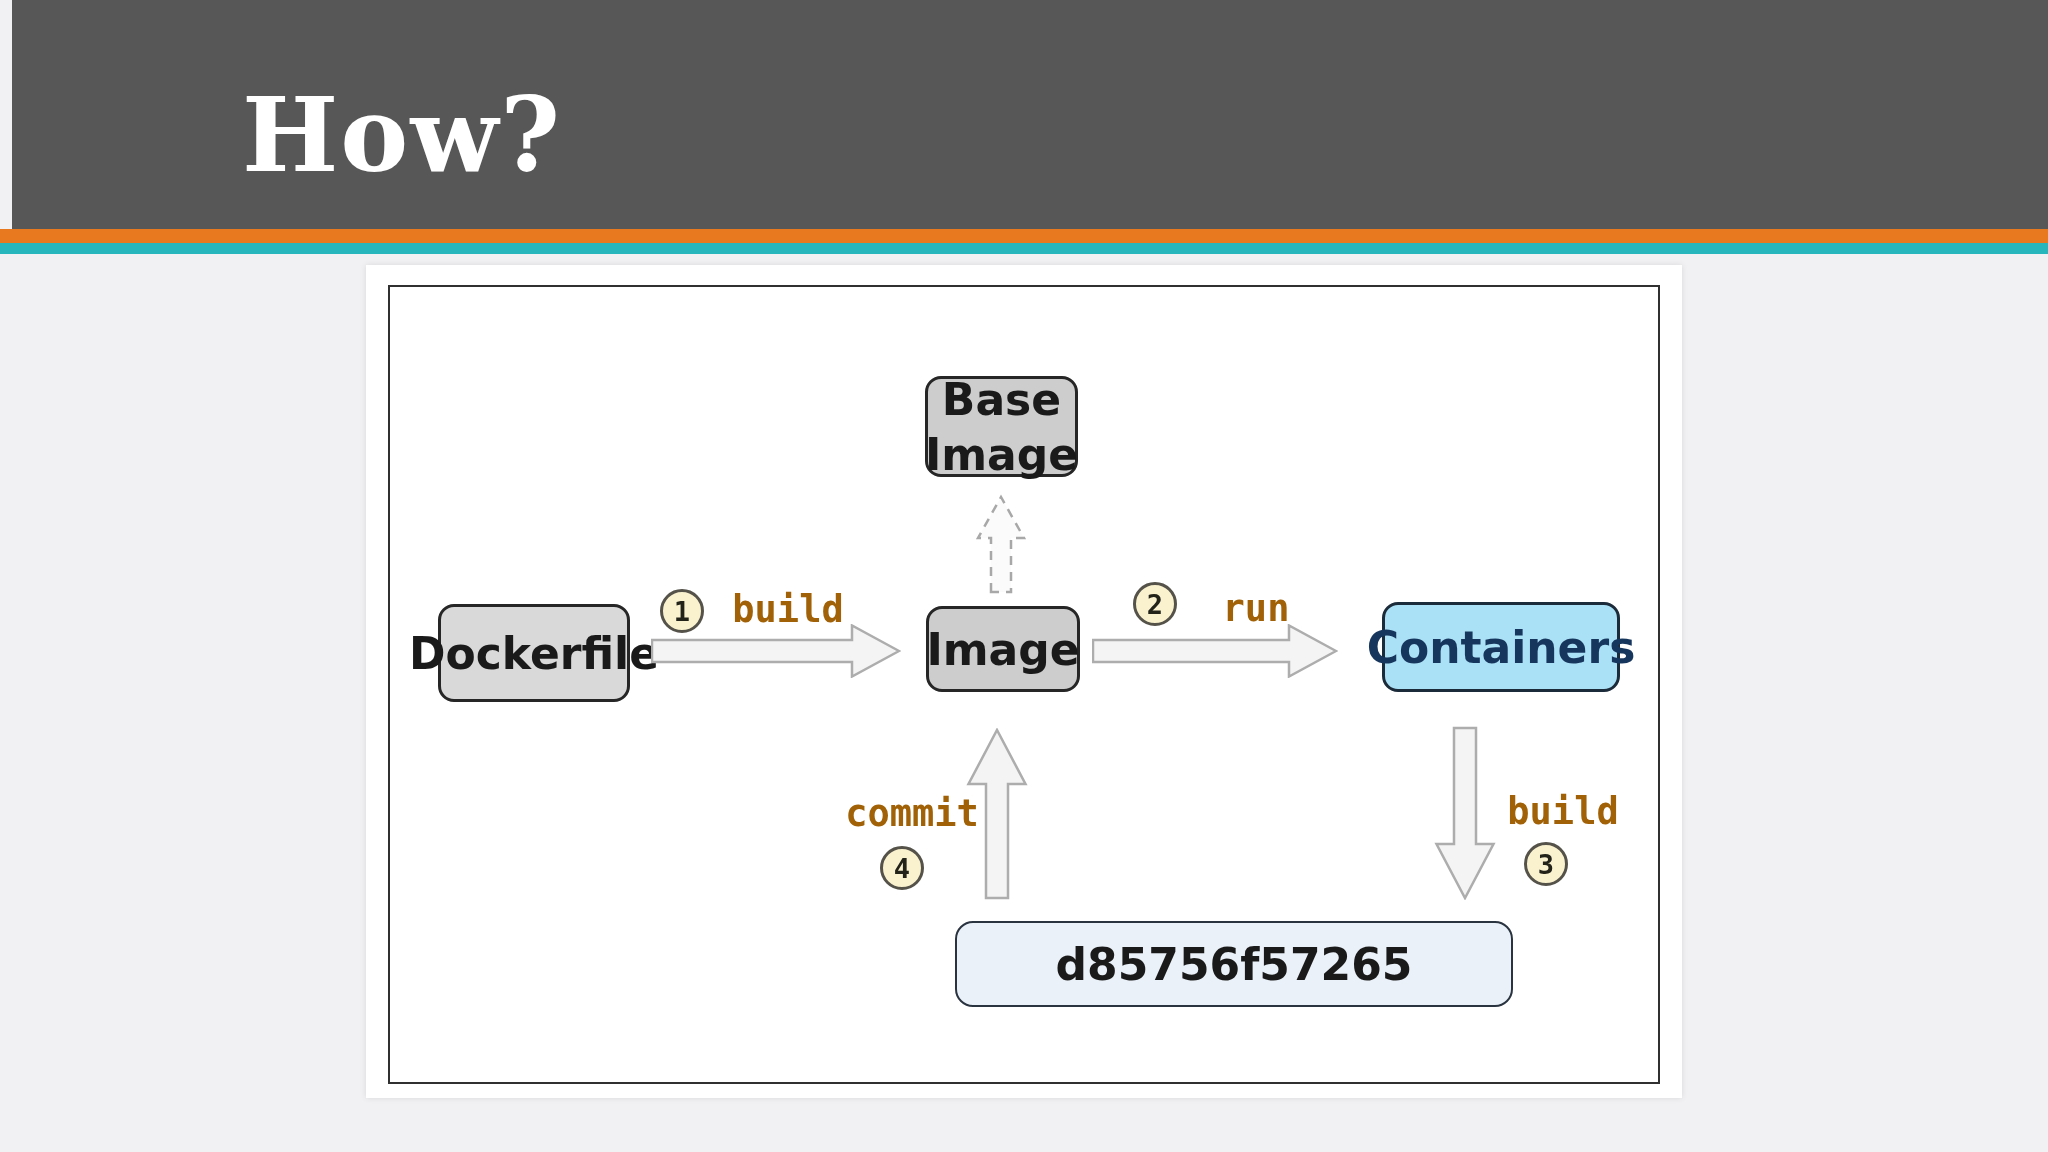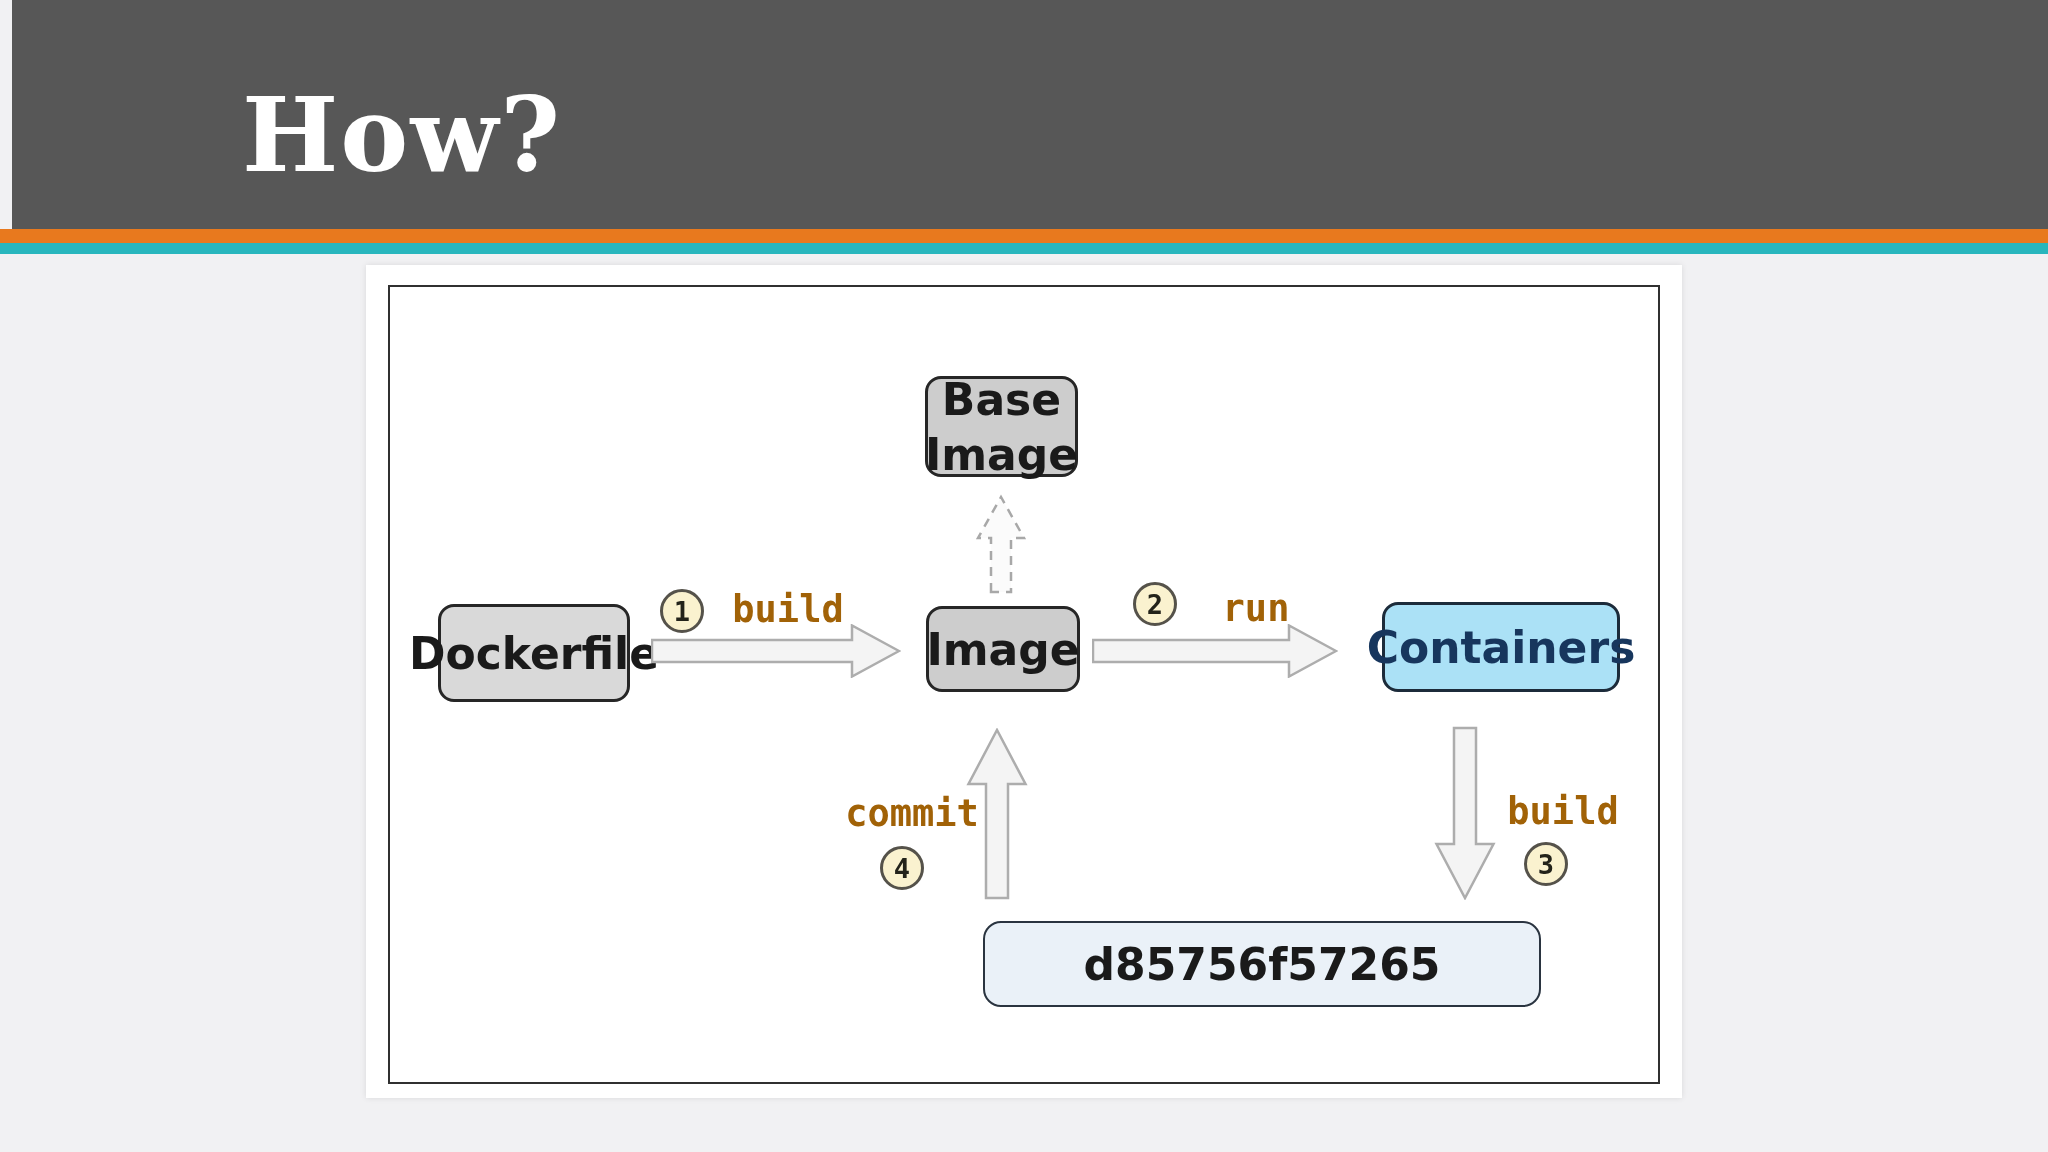--- a/index.html
+++ b/index.html
@@ -67,21 +67,21 @@
   .node-image{left:926px;top:606px;width:154px;height:86px;background:var(--box-gray);}
   .node-dockerfile{left:438px;top:604px;width:192px;height:98px;background:var(--box-gray-light);}
   .node-containers{
     left:1354px;top:602px;width:238px;height:90px;
     background:var(--box-blue);color:var(--containers-text);
     font-weight:700;border-color:#1C2B3A;margin-left:28px;
   }
   .node-container-id{
     left:955px;top:921px;width:558px;height:86px;
     background:var(--box-lightblue);
-    border:2.5px solid #2A3440;border-radius:18px;margin-left:28px;
+    border:2.5px solid #2A3440;border-radius:18px;
   }
 
   
   svg.arrow polygon{fill:var(--arrow-fill);stroke:var(--arrow-stroke);stroke-width:2.5;stroke-linejoin:miter;}
   svg.arrow.dashed polygon{fill:#FBFBFB;stroke:var(--dashed-stroke);stroke-width:2.5;stroke-dasharray:9 7;}
   .arrow-build{left:651px;top:624px;}
   .arrow-run{left:1092px;top:624px;}
   .arrow-dashed-up{left:975px;top:494px;}
   .arrow-commit{left:966px;top:728px;}
   .arrow-stop{left:1434px;top:726px;}

